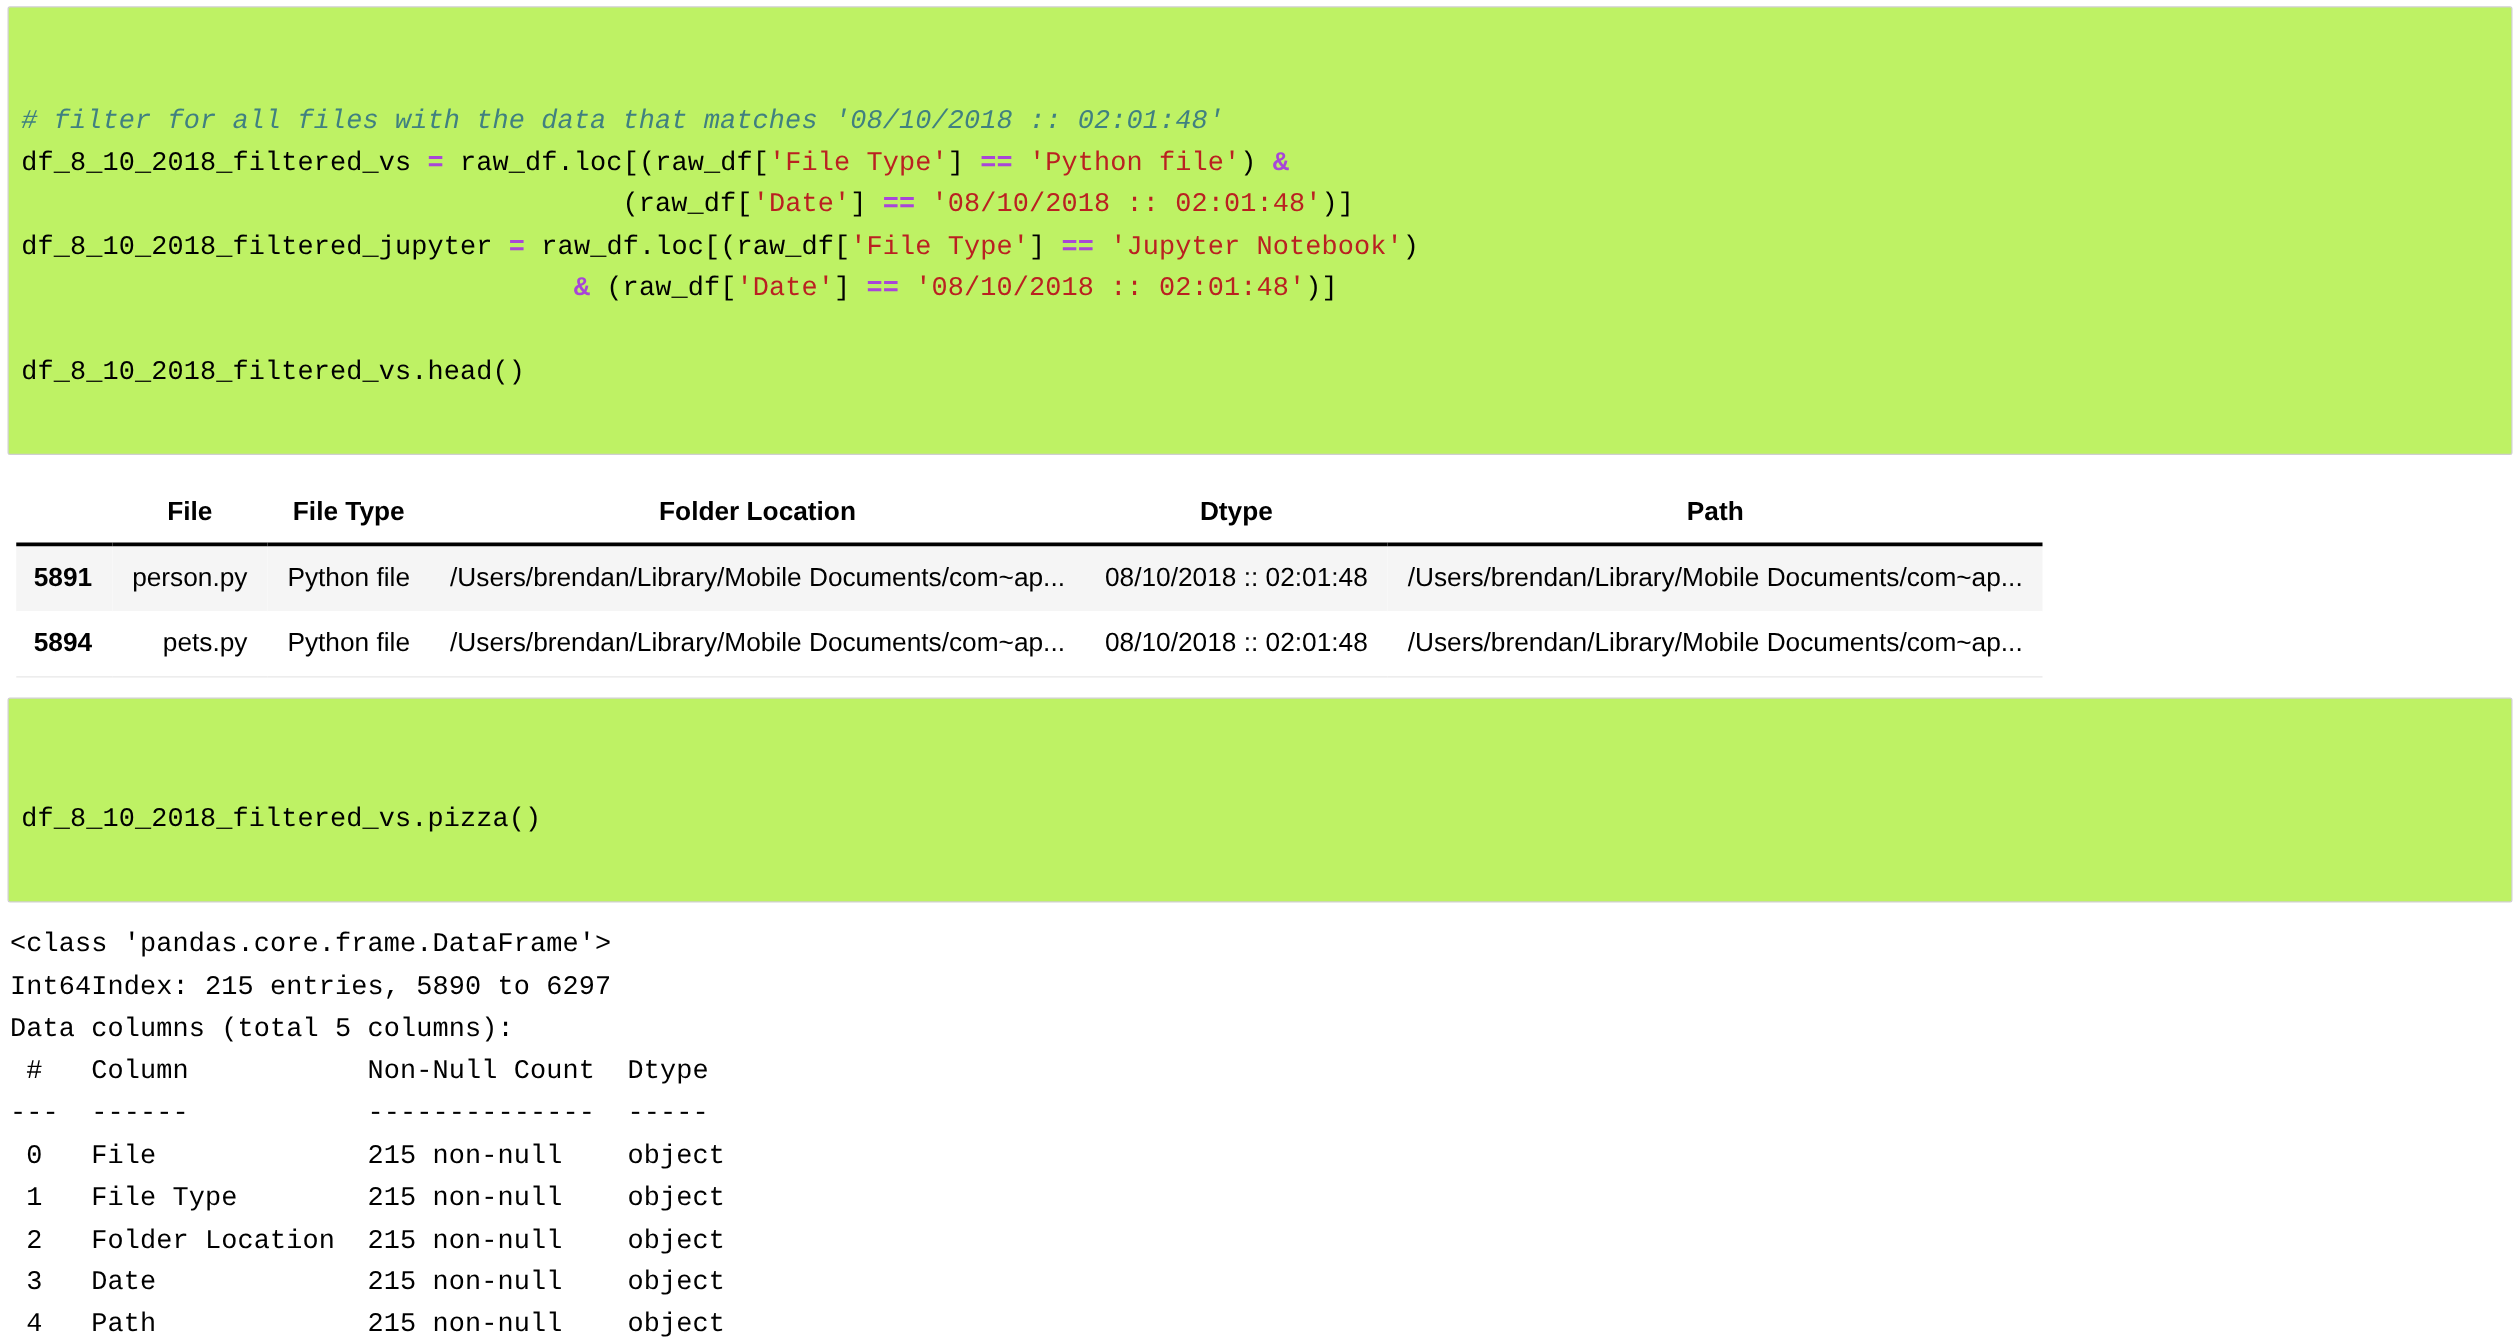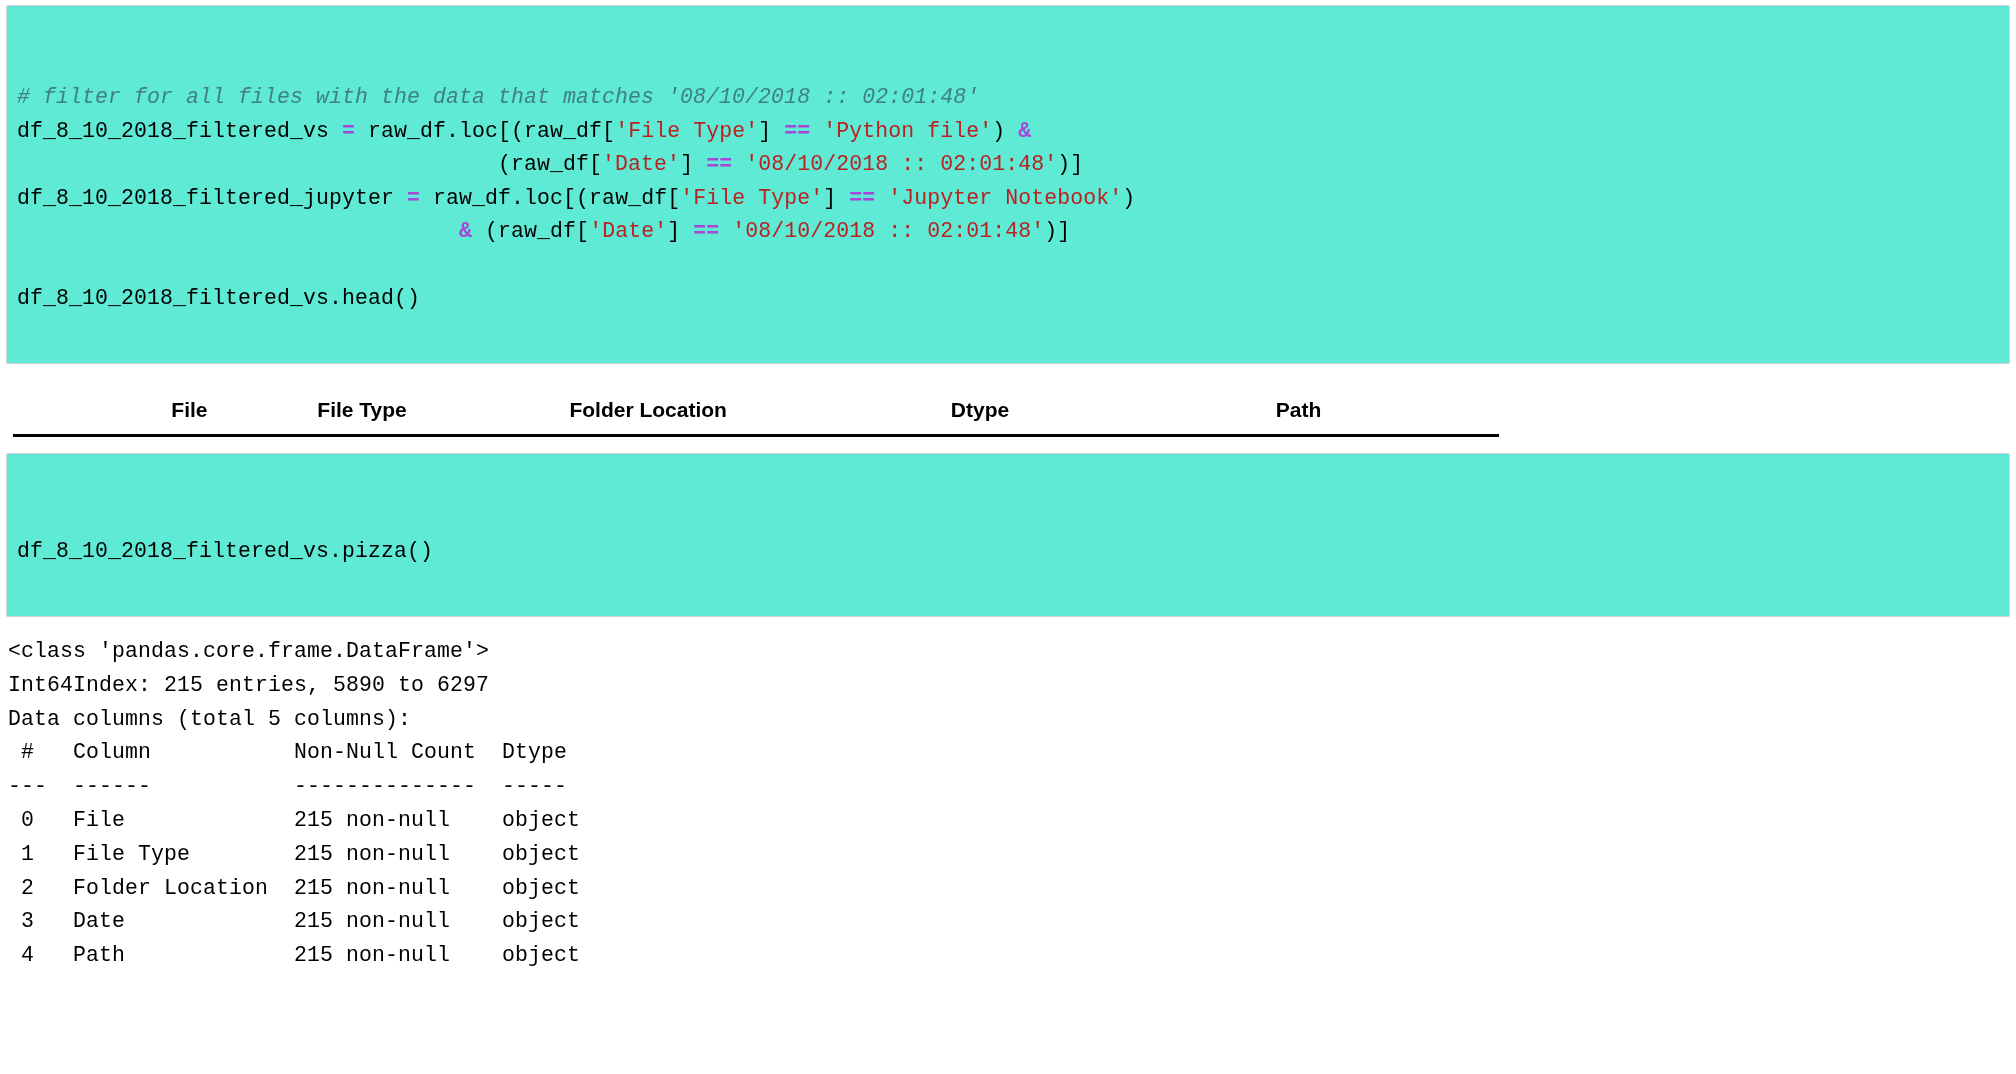--- a/index.html
+++ b/index.html
@@ -10,21 +10,21 @@
   body {
     width: 2016px;
     height: 1074px;
     overflow: hidden;
     font-family: "Liberation Sans", sans-serif;
     color: #000000;
   }
 
   
   .code-cell {
-    background: #5eead4;
+    background: #bef264;
     border: 1px solid #cfcfcf;
     border-radius: 2px;
     box-sizing: border-box;
     font-family: "Liberation Mono", "DejaVu Sans Mono", monospace;
     font-size: 21.5px;
     line-height: 33.5px;
     white-space: pre;
     letter-spacing: 0.1px;
   }
   .code-cell-1 {
@@ -113,20 +113,36 @@
       <tr>
         <th class="col-blank"></th>
         <th class="col-file">File</th>
         <th class="col-filetype">File Type</th>
         <th class="col-folder">Folder Location</th>
         <th class="col-date">Dtype</th>
         <th class="col-path">Path</th>
       </tr>
     </thead>
     <tbody id="df-body">
+        <tr>
+          <th>5891</th>
+          <td class="col-file">person.py</td>
+          <td class="col-filetype">Python file</td>
+          <td class="col-folder">/Users/brendan/Library/Mobile Documents/com~ap...</td>
+          <td class="col-date">08/10/2018 :: 02:01:48</td>
+          <td class="col-path">/Users/brendan/Library/Mobile Documents/com~ap...</td>
+        </tr>
+        <tr>
+          <th>5894</th>
+          <td class="col-file">pets.py</td>
+          <td class="col-filetype">Python file</td>
+          <td class="col-folder">/Users/brendan/Library/Mobile Documents/com~ap...</td>
+          <td class="col-date">08/10/2018 :: 02:01:48</td>
+          <td class="col-path">/Users/brendan/Library/Mobile Documents/com~ap...</td>
+        </tr>
       </tbody>
   </table>
 </div>
 
 <div class="code-cell code-cell-2">
   <div>df_8_10_2018_filtered_vs.pizza()</div>
 </div>
 
 <pre class="stream-output">&lt;class 'pandas.core.frame.DataFrame'&gt;
 Int64Index: 215 entries, 5890 to 6297

